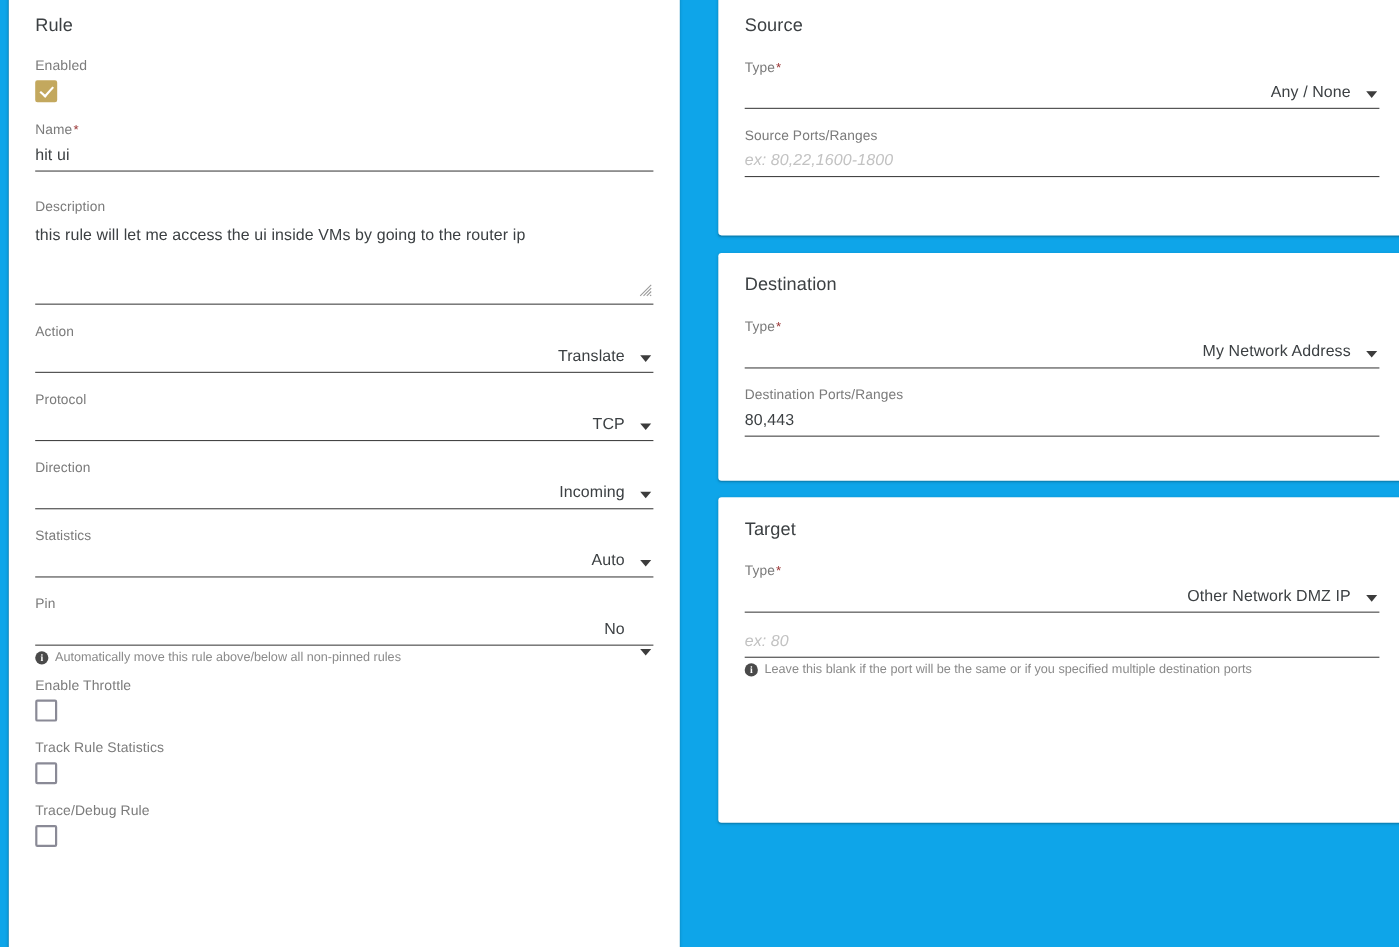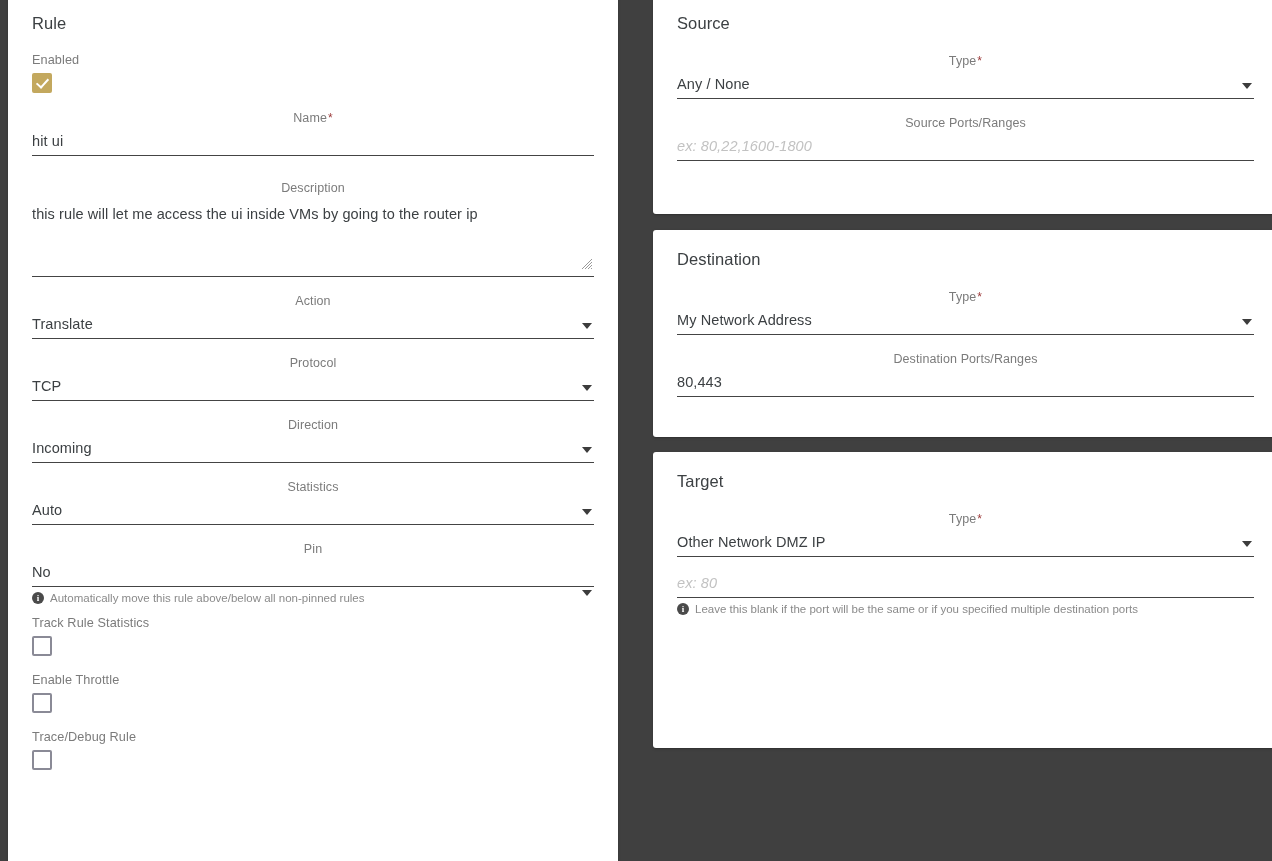--- a/index.html
+++ b/index.html
@@ -7,21 +7,21 @@
   html, body {
     margin: 0; padding: 0;
     width: 1272px; height: 861px;
     background: #ebebeb;
     font-family: "Liberation Sans", "DejaVu Sans", sans-serif;
     overflow: hidden;
   }
   .page {
     position: relative;
     width: 1272px; height: 861px;
-    background: #404040;
+    background: #0ea5e9;
   }
 
   
   .card {
     position: absolute;
     background: #ffffff;
     border-radius: 3px;
     box-shadow: 0 1px 3px rgba(0,0,0,0.18), 0 1px 1px rgba(0,0,0,0.10);
   }
   .card-left  { left: 8px;  top: -6px;  width: 610px; height: 880px; }
@@ -41,21 +41,20 @@
 
   
   .field { position: relative; margin-bottom: 16px; }
   .field-label {
     font-size: 12.5px;
     color: #7b7b7b;
     line-height: 16px;
     margin-bottom: 5px;
     display: block;
     letter-spacing: .1px;
-    text-align: center;
   }
   .req { color: #9c3a3a; font-size: 12px; padding-left: 1px; }
 
   .underline-input {
     position: relative;
     border: none;
     border-bottom: 1.6px solid #444;
     background: transparent;
     width: 100%;
     font-family: "Liberation Sans", "DejaVu Sans", sans-serif;
@@ -65,21 +64,21 @@
     outline: none;
     display: block;
     letter-spacing: .1px;
   }
   .underline-input::placeholder {
     color: #c2c2c2;
     font-style: italic;
   }
 
   .select-wrap { position: relative; }
-  .select-wrap .underline-input { padding-right: 26px; cursor: pointer; }
+  .select-wrap .underline-input { padding-right: 26px; cursor: pointer; text-align: right; }
   .caret {
     position: absolute;
     right: 2px; bottom: 10px;
     width: 0; height: 0;
     border-left: 5px solid transparent;
     border-right: 5px solid transparent;
     border-top: 6px solid #3c3c3c;
     pointer-events: none;
   }
 
@@ -221,26 +220,26 @@
         <span class="field-label">Pin</span>
         <input class="underline-input" type="text" readonly="" value="No" style="">
         <span class="caret"></span>
         <div class="hint">
           <span class="info-icon">i</span>
           <span>Automatically move this rule above/below all non-pinned rules</span>
         </div>
       </div>
 
       <div class="cb-field">
+        <span class="cb-label">Enable Throttle</span>
+        <span class="cb-box"></span>
+      </div>
+
+      <div class="cb-field">
         <span class="cb-label">Track Rule Statistics</span>
-        <span class="cb-box"></span>
-      </div>
-
-      <div class="cb-field">
-        <span class="cb-label">Enable Throttle</span>
         <span class="cb-box"></span>
       </div>
 
       <div class="cb-field">
         <span class="cb-label">Trace/Debug Rule</span>
         <span class="cb-box"></span>
       </div>
 
     </div>
   </div>

